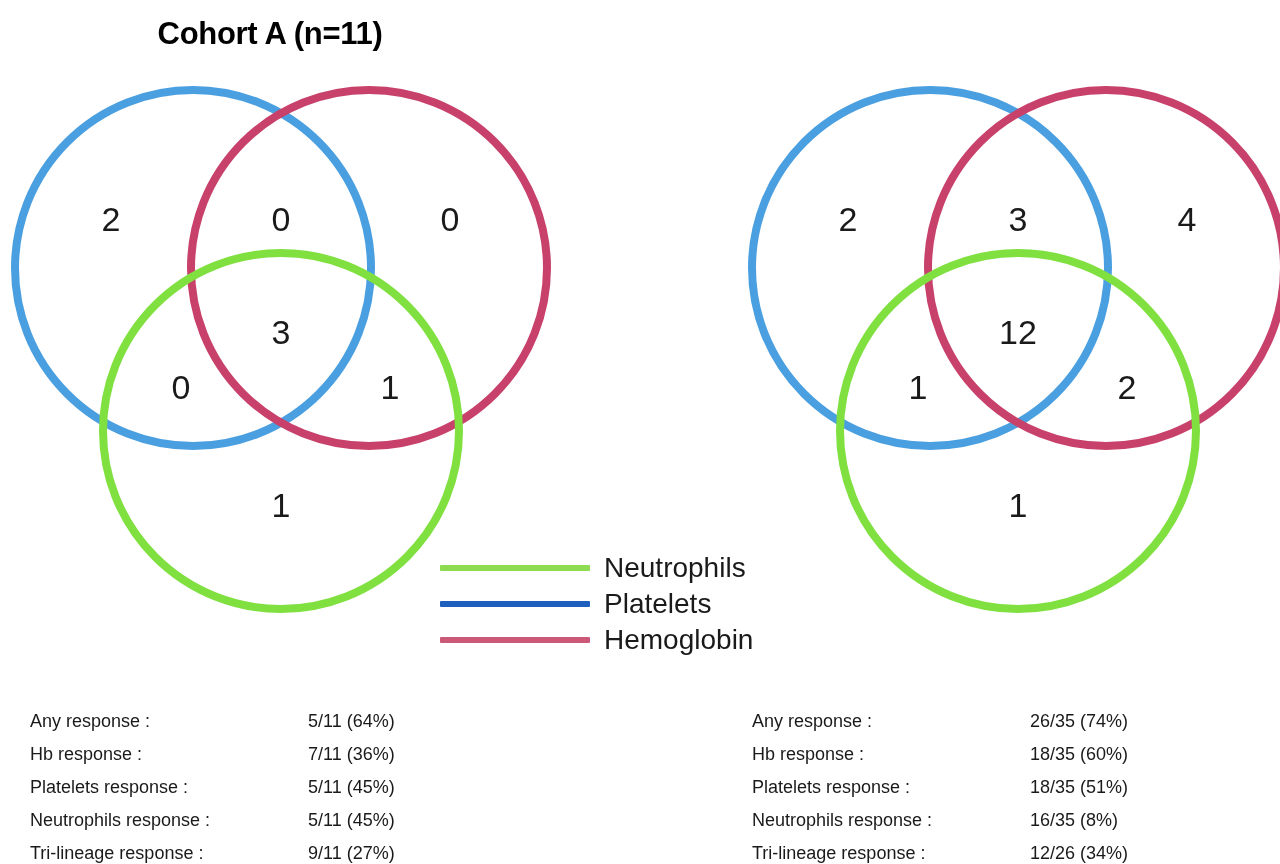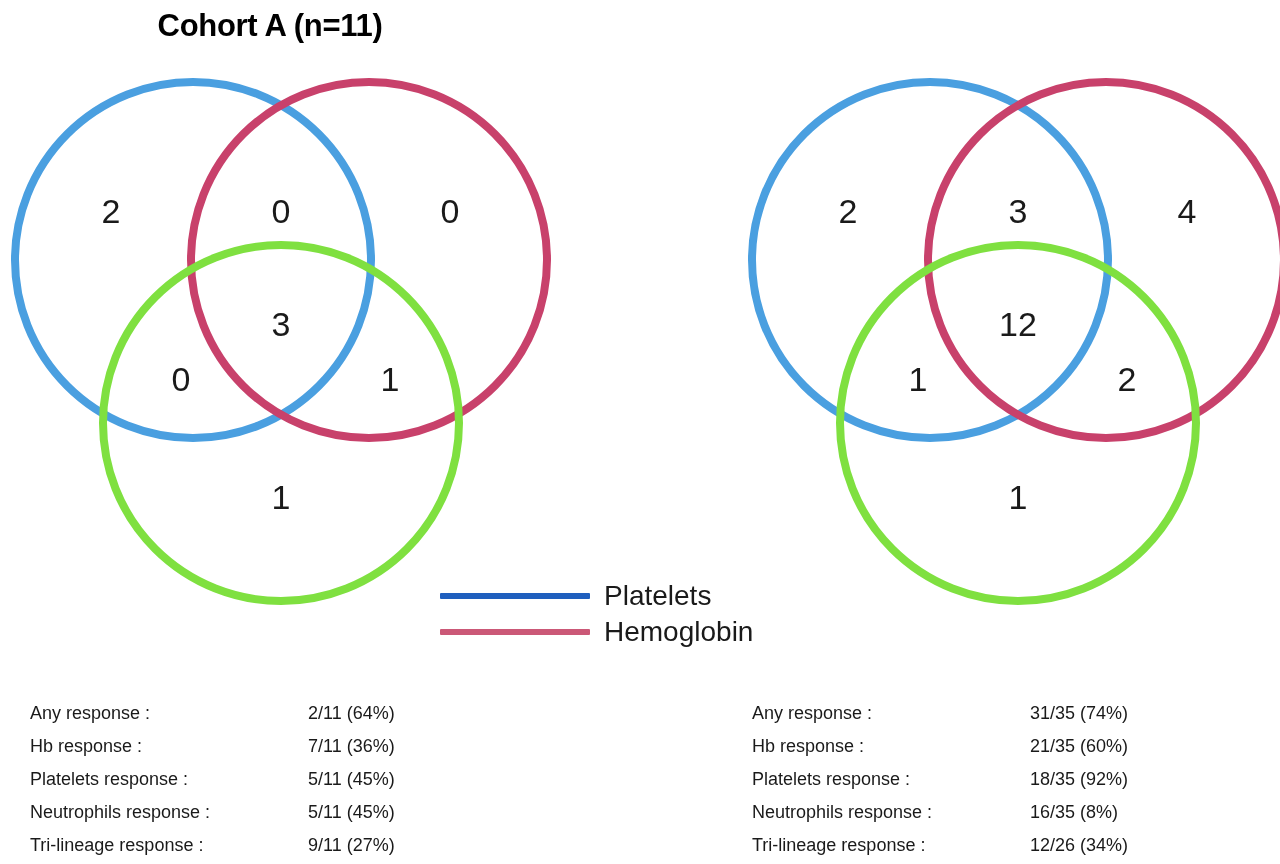--- a/index.html
+++ b/index.html
@@ -11,21 +11,21 @@
     width: 1280px;
     height: 864px;
     position: relative;
     font-family: "Liberation Sans", sans-serif;
     color: #1a1a1a;
     overflow: hidden;
   }
 
   .figure {
     position: absolute;
-    left: 0; top: 0;
+    left: 0; top: 8px;
     width: 1280px;
     height: 840px;
   }
 
   
   .panel-title {
     position: absolute;
     font-size: 31px;
     font-weight: bold;
     color: #000000;
@@ -143,34 +143,38 @@
       <text class="venn-count" x="281" y="144">3</text>
       <text class="venn-count" x="450" y="144">4</text>
       <text class="venn-count" x="281" y="257">12</text>
       <text class="venn-count" x="181" y="312">1</text>
       <text class="venn-count" x="390" y="312">2</text>
       <text class="venn-count" x="281" y="430">1</text>
     </svg>
   </div>
 
   <div id="legend">
+    <div class="legend-row" id="legend-row-0">
+      <span class="legend-swatch" style="background-color: rgb(141, 219, 79);"></span>
+      <span class="legend-label">Neutrophils</span>
+    </div>
     <div class="legend-row" id="legend-row-1">
       <span class="legend-swatch" style="background-color: rgb(31, 95, 190);"></span>
       <span class="legend-label">Platelets</span>
     </div>
     <div class="legend-row" id="legend-row-2">
       <span class="legend-swatch" style="background-color: rgb(203, 88, 119);"></span>
       <span class="legend-label">Hemoglobin</span>
     </div>
   </div>
 
   <div class="stats" id="stats-a">
     <div class="stats-row">
       <span class="stats-label">Any response :</span>
-      <span class="stats-value">2/11 (64%)</span>
+      <span class="stats-value">5/11 (64%)</span>
     </div>
     <div class="stats-row">
       <span class="stats-label">Hb response :</span>
       <span class="stats-value">7/11 (36%)</span>
     </div>
     <div class="stats-row">
       <span class="stats-label">Platelets response :</span>
       <span class="stats-value">5/11 (45%)</span>
     </div>
     <div class="stats-row">
@@ -179,29 +183,29 @@
     </div>
     <div class="stats-row">
       <span class="stats-label">Tri-lineage response :</span>
       <span class="stats-value">9/11 (27%)</span>
     </div>
   </div>
 
   <div class="stats" id="stats-b">
     <div class="stats-row">
       <span class="stats-label">Any response :</span>
-      <span class="stats-value">31/35 (74%)</span>
+      <span class="stats-value">26/35 (74%)</span>
     </div>
     <div class="stats-row">
       <span class="stats-label">Hb response :</span>
-      <span class="stats-value">21/35 (60%)</span>
+      <span class="stats-value">18/35 (60%)</span>
     </div>
     <div class="stats-row">
       <span class="stats-label">Platelets response :</span>
-      <span class="stats-value">18/35 (92%)</span>
+      <span class="stats-value">18/35 (51%)</span>
     </div>
     <div class="stats-row">
       <span class="stats-label">Neutrophils response :</span>
       <span class="stats-value">16/35 (8%)</span>
     </div>
     <div class="stats-row">
       <span class="stats-label">Tri-lineage response :</span>
       <span class="stats-value">12/26 (34%)</span>
     </div>
   </div>

